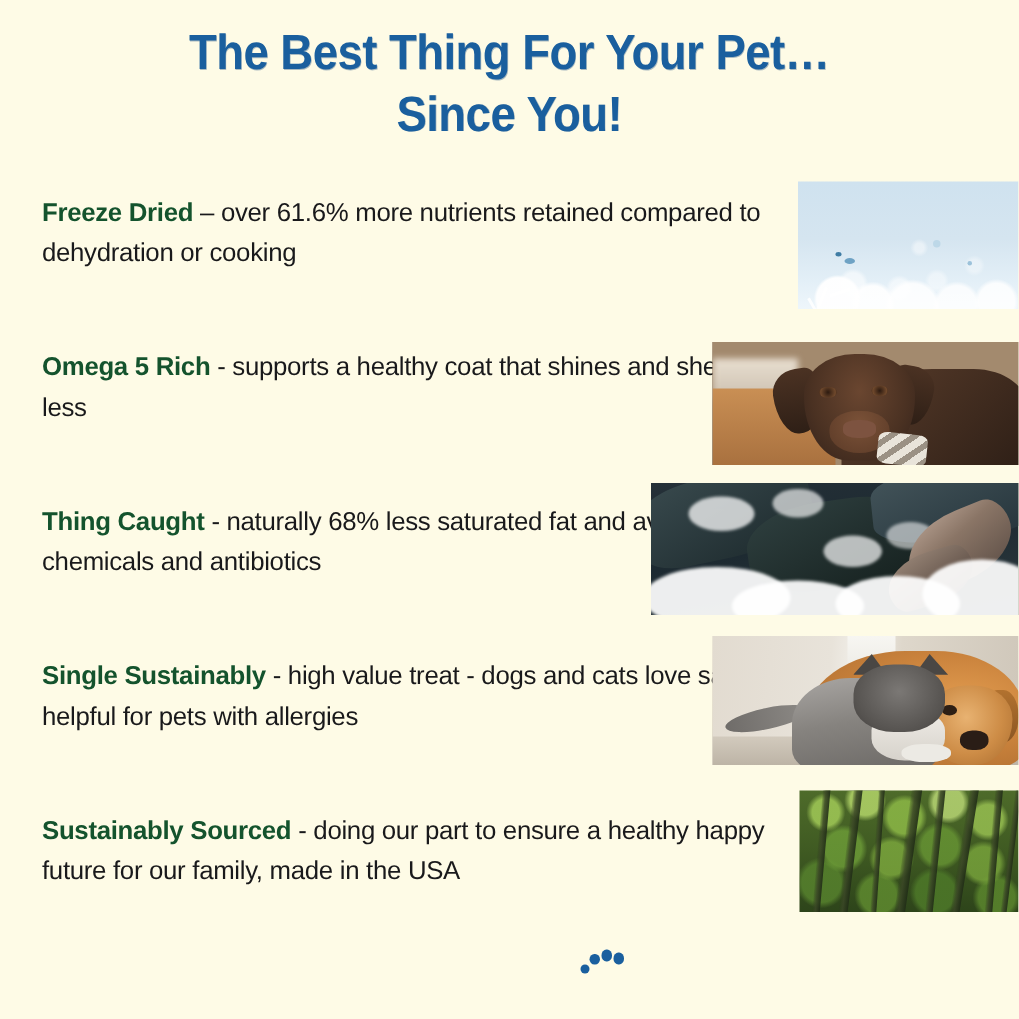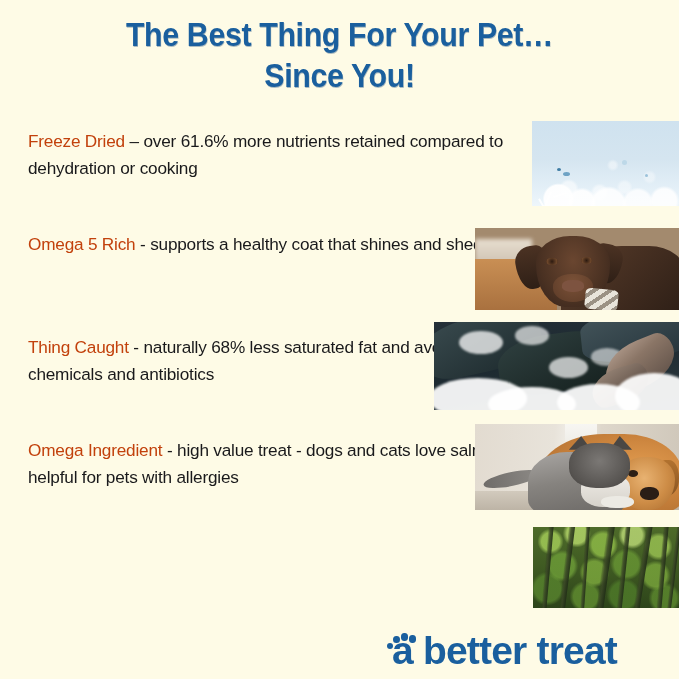--- a/index.html
+++ b/index.html
@@ -45,22 +45,22 @@
   .bullet {
     color: #19191b;
     font-size: 17.2px;
     line-height: 27px;
     letter-spacing: -0.2px;
     margin-bottom: 0;
     height: 103px;
   }
   .bullet:last-child { height: auto; }
   .bullet .term {
-    font-weight: normal;
-    color: #c2410c;
+    font-weight: bold;
+    color: #14532d;
   }
   .bullet .rest { font-weight: normal; }
 
   
   .photo {
     position: absolute;
     overflow: hidden;
     background: #dfe7ee;
   }
 
@@ -357,23 +357,26 @@
 
   <p class="bullet">
     <span class="term">Omega 5 Rich</span><span class="rest"> - supports a healthy coat that shines and sheds less</span>
   </p>
 
   <p class="bullet">
     <span class="term">Thing Caught</span><span class="rest"> - naturally 68% less saturated fat and avoid chemicals and antibiotics</span>
   </p>
 
   <p class="bullet">
-    <span class="term">Omega Ingredient</span><span class="rest"> - high value treat - dogs and cats love salmon, helpful for pets with allergies</span>
+    <span class="term">Single Sustainably</span><span class="rest"> - high value treat - dogs and cats love salmon, helpful for pets with allergies</span>
   </p>
 
+  <p class="bullet">
+    <span class="term">Sustainably Sourced</span><span class="rest"> - doing our part to ensure a healthy happy future for our family, made in the USA</span>
+  </p>
 
 </div>
 
 <div class="photo ph-frost">
   <span class="crystal c1"></span>
   <span class="crystal c2"></span>
   <span class="crystal c3"></span>
   <span class="crystal c4"></span>
   <span class="spike s1"></span>
   <span class="spike s2"></span>
@@ -441,14 +444,13 @@
   <span class="trunk t8"></span>
 </div>
 
 <div class="logo">
   <span class="logo-mark">
     <span class="paw-dot d1"></span>
     <span class="paw-dot d2"></span>
     <span class="paw-dot d3"></span>
     <span class="paw-dot d4"></span>
   </span>
-  <span class="logo-text">a better treat</span>
 </div>
 
 </body></html>

